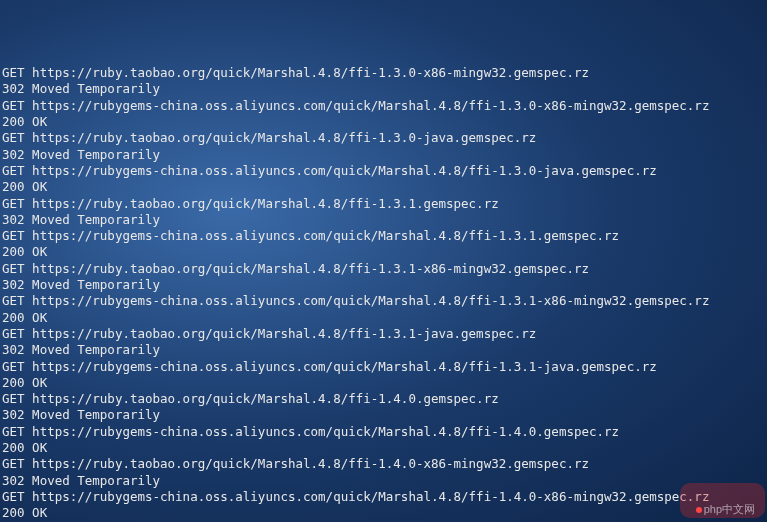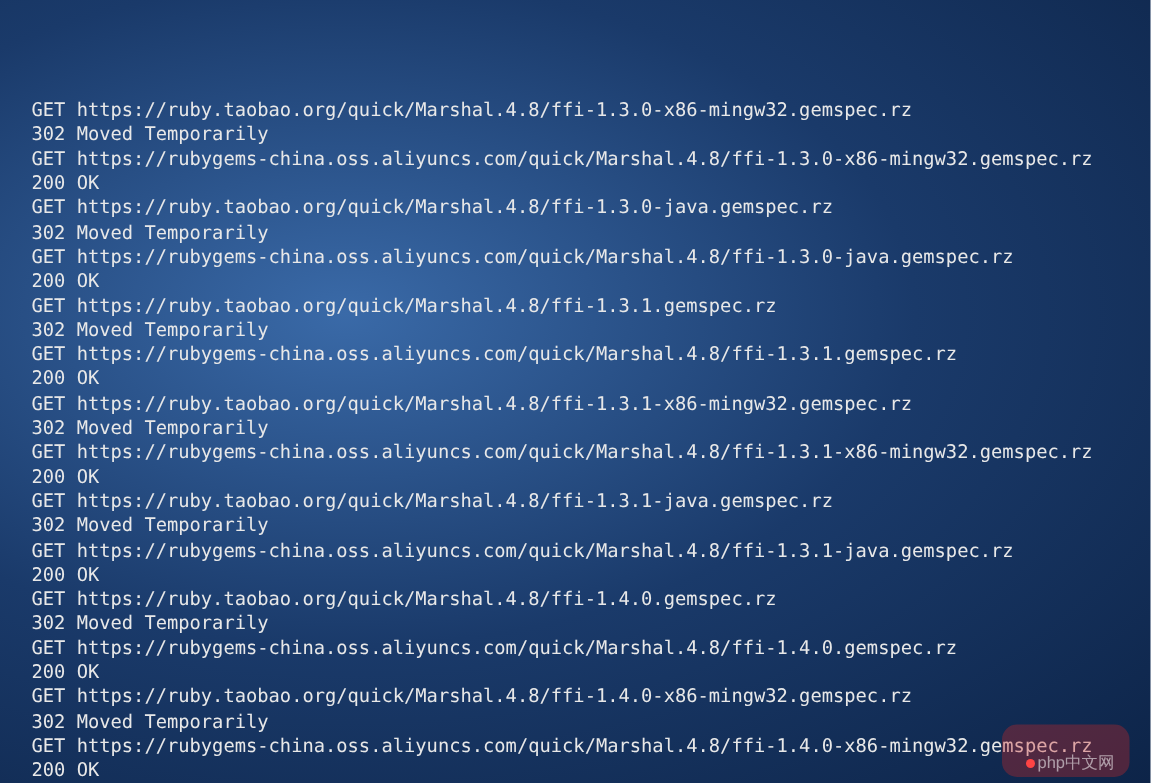--- a/index.html
+++ b/index.html
@@ -21,25 +21,24 @@
   }
   .terminal {
     padding: 0 0 0 2px;
     width: 767px;
     height: 522px;
     overflow: hidden;
     box-sizing: border-box;
   }
   .line {
     display: block;
-    margin-left: 19px;
   }
   .watermark {
     position: absolute;
-    right: 14px;
+    right: 2px;
     bottom: 4px;
     font-size: 11px;
     color: rgba(255,255,255,0.55);
     background: rgba(200,40,40,0.35);
     padding: 1px 10px;
     border-radius: 10px;
     font-family: sans-serif;
   }
   .watermark .dot {
     display:inline-block;

